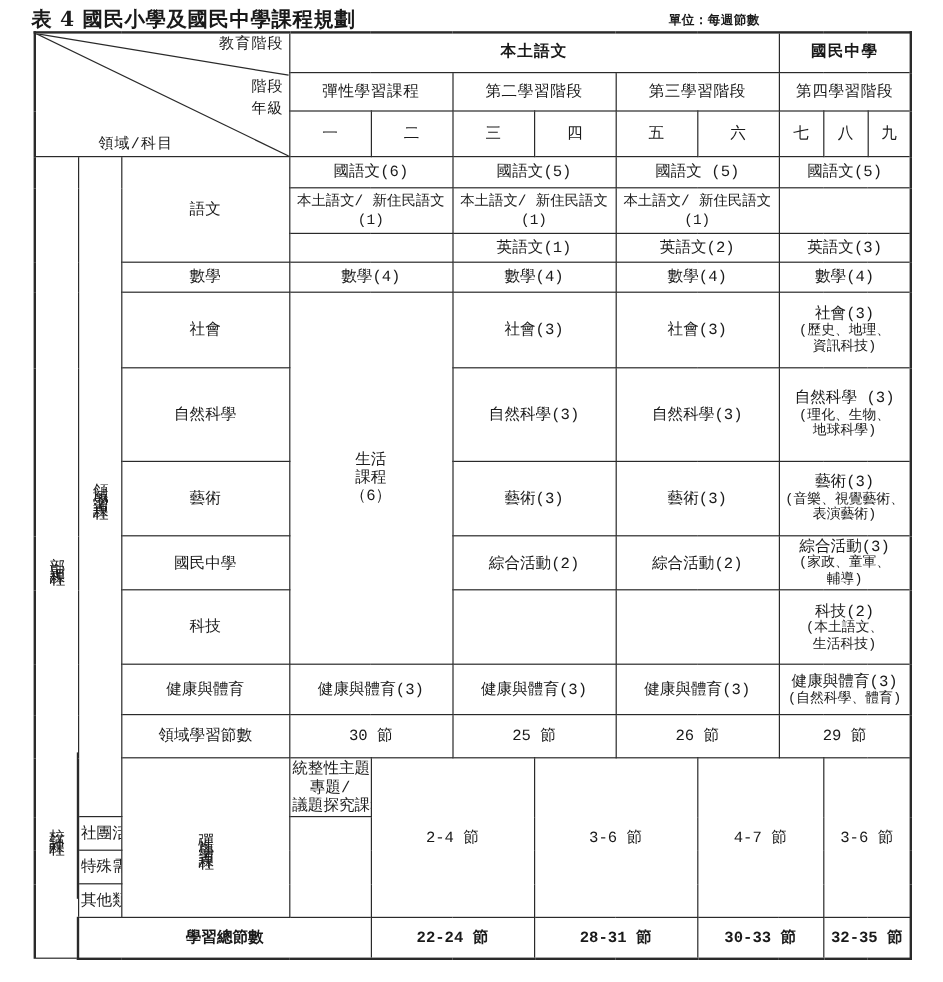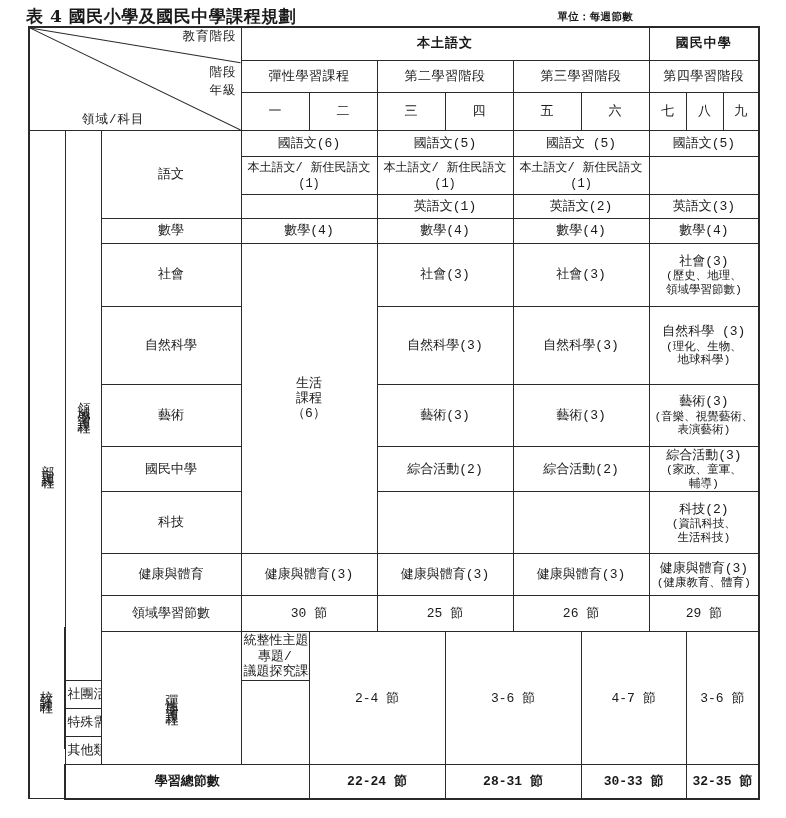--- a/index.html
+++ b/index.html
@@ -191,21 +191,21 @@
       <td>社會</td>
       <td colspan="2" rowspan="5">
         <span>生活</span><br>
         <span>課程</span><br>
         <span>（6）</span>
       </td>
       <td colspan="2">社會(3)</td>
       <td colspan="2">社會(3)</td>
       <td colspan="3" class="outer-r">
         <span>社會(3)</span>
-        <span class="sub">(歷史、地理、領域學習節數)</span>
+        <span class="sub">(歷史、地理、資訊科技)</span>
       </td>
     </tr>
 
     <tr style="height:78px">
       <td>自然科學</td>
       <td colspan="2">自然科學(3)</td>
       <td colspan="2">自然科學(3)</td>
       <td colspan="3" class="outer-r">
         <span>自然科學 (3)</span>
         <span class="sub">(理化、生物、地球科學)</span>
@@ -231,33 +231,33 @@
         <span class="sub">(家政、童軍、輔導)</span>
       </td>
     </tr>
 
     <tr style="height:62px">
       <td>科技</td>
       <td colspan="2" class="blank"></td>
       <td colspan="2" class="blank"></td>
       <td colspan="3" class="outer-r">
         <span>科技(2)</span>
-        <span class="sub">(資訊科技、</span>
+        <span class="sub">(本土語文、</span>
         <span class="sub">生活科技)</span>
       </td>
     </tr>
 
     <tr style="height:42px">
       <td>健康與體育</td>
       <td colspan="2">健康與體育(3)</td>
       <td colspan="2">健康與體育(3)</td>
       <td colspan="2">健康與體育(3)</td>
       <td colspan="3" class="outer-r">
         <span>健康與體育(3)</span>
-        <span class="sub">(健康教育、體育)</span>
+        <span class="sub">(自然科學、體育)</span>
       </td>
     </tr>
 
     <tr style="height:36px">
       <td>領域學習節數</td>
       <td colspan="2">30 節</td>
       <td colspan="2">25 節</td>
       <td colspan="2">26 節</td>
       <td colspan="3" class="outer-r">29 節</td>
     </tr>

